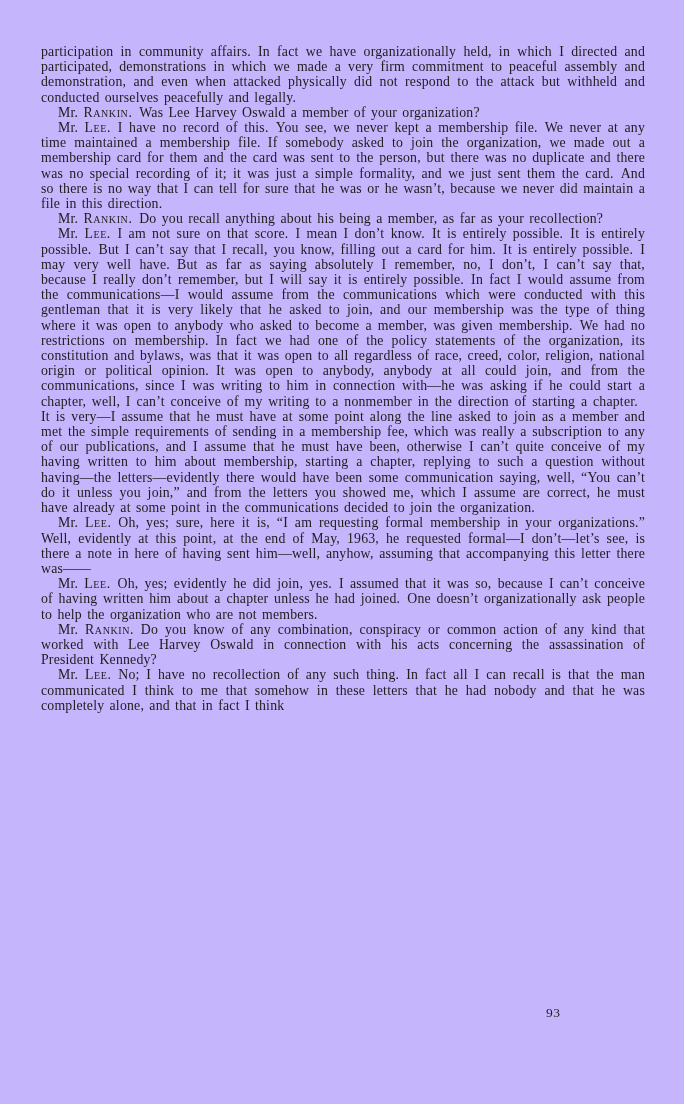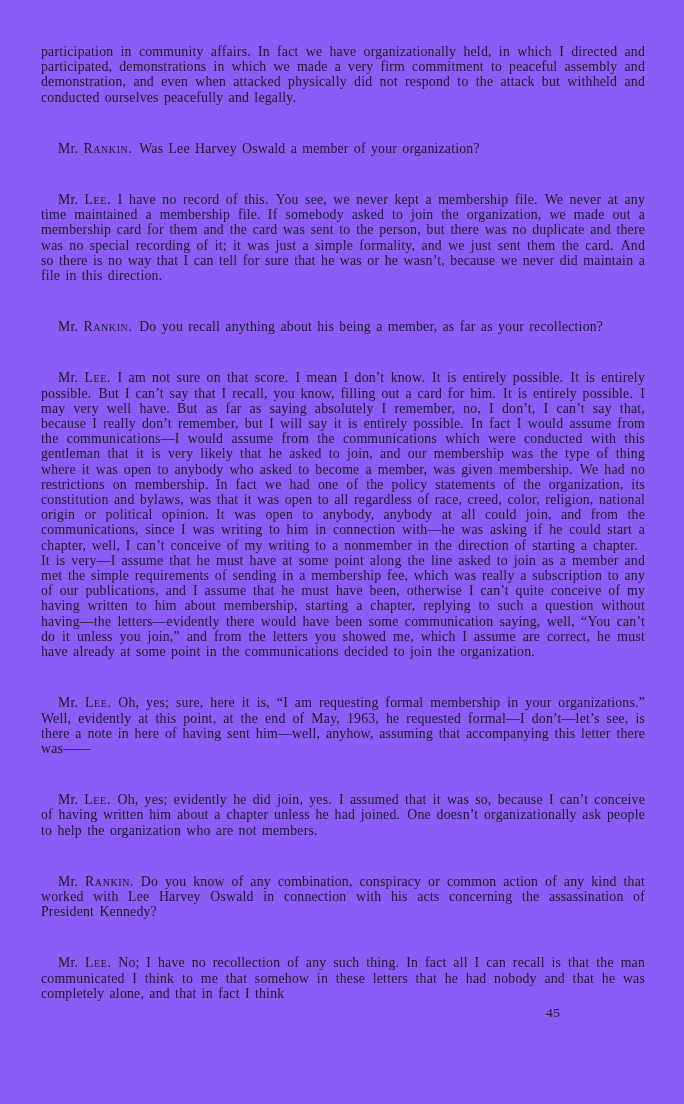--- a/index.html
+++ b/index.html
@@ -4,21 +4,21 @@
 <style>
   html, body {
     margin: 0;
     padding: 0;
     background: #f4f4f2;
   }
   .page {
     position: relative;
     width: 684px;
     height: 1104px;
-    background: #8b5cf6;
+    background: #c4b5fd;
     color: #1e1d1b;
     font-family: "Liberation Serif", "DejaVu Serif", serif;
     overflow: hidden;
   }
   .text-block {
     position: absolute;
     left: 41px;
     top: 44px;
     width: 604px;
     font-size: 13.8px;
@@ -26,21 +26,20 @@
     text-align: justify;
     letter-spacing: 0.2px;
     word-spacing: 1.6px;
   }
   p.para {
     margin: 0;
     padding: 0;
   }
   p.indent {
     text-indent: 17px;
-    margin-top: 36px;
   }
   .sc {
     font-variant: small-caps;
     letter-spacing: 0.6px;
   }
   .page-number {
     position: absolute;
     left: 546px;
     top: 1005px;
     font-size: 13.5px;
@@ -55,14 +54,14 @@
       <p class="para">participation in community affairs. In fact we have organizationally held, in which I directed and participated, demonstrations in which we made a very firm commitment to peaceful assembly and demonstration, and even when attacked physically did not respond to the attack but withheld and conducted ourselves peacefully and legally.</p>
       <p class="para indent"><span>Mr. <span class="sc">Rankin</span>.</span> Was Lee Harvey Oswald a member of your organization?</p>
       <p class="para indent"><span>Mr. <span class="sc">Lee</span>.</span> I have no record of this. You see, we never kept a membership file. We never at any time maintained a membership file. If somebody asked to join the organization, we made out a membership card for them and the card was sent to the person, but there was no duplicate and there was no special recording of it; it was just a simple formality, and we just sent them the card. And so there is no way that I can tell for sure that he was or he wasn’t, because we never did maintain a file in this direction.</p>
       <p class="para indent"><span>Mr. <span class="sc">Rankin</span>.</span> Do you recall anything about his being a member, as far as your recollection?</p>
       <p class="para indent"><span>Mr. <span class="sc">Lee</span>.</span> I am not sure on that score. I mean I don’t know. It is entirely possible. It is entirely possible. But I can’t say that I recall, you know, filling out a card for him. It is entirely possible. I may very well have. But as far as saying absolutely I remember, no, I don’t, I can’t say that, because I really don’t remember, but I will say it is entirely possible. In fact I would assume from the communications—I would assume from the communications which were conducted with this gentleman that it is very likely that he asked to join, and our membership was the type of thing where it was open to anybody who asked to become a member, was given membership. We had no restrictions on membership. In fact we had one of the policy statements of the organization, its constitution and bylaws, was that it was open to all regardless of race, creed, color, religion, national origin or political opinion. It was open to anybody, anybody at all could join, and from the communications, since I was writing to him in connection with—he was asking if he could start a chapter, well, I can’t conceive of my writing to a nonmember in the direction of starting a chapter. It is very—I assume that he must have at some point along the line asked to join as a member and met the simple requirements of sending in a membership fee, which was really a subscription to any of our publications, and I assume that he must have been, otherwise I can’t quite conceive of my having written to him about membership, starting a chapter, replying to such a question without having—the letters—evidently there would have been some communication saying, well, “You can’t do it unless you join,” and from the letters you showed me, which I assume are correct, he must have already at some point in the communications decided to join the organization.</p>
       <p class="para indent"><span>Mr. <span class="sc">Lee</span>.</span> Oh, yes; sure, here it is, “I am requesting formal membership in your organizations.”  Well, evidently at this point, at the end of May, 1963, he requested formal—I don’t—let’s see, is there a note in here of having sent him—well, anyhow, assuming that accompanying this letter there was——</p>
       <p class="para indent"><span>Mr. <span class="sc">Lee</span>.</span> Oh, yes; evidently he did join, yes. I assumed that it was so, because I can’t conceive of having written him about a chapter unless he had joined. One doesn’t organizationally ask people to help the organization who are not members.</p>
       <p class="para indent"><span>Mr. <span class="sc">Rankin</span>.</span> Do you know of any combination, conspiracy or common action of any kind that worked with Lee Harvey Oswald in connection with his acts concerning the assassination of President Kennedy?</p>
       <p class="para indent"><span>Mr. <span class="sc">Lee</span>.</span> No; I have no recollection of any such thing. In fact all I can recall is that the man communicated I think to me that somehow in these letters that he had nobody and that he was completely alone, and that in fact I think</p>
     </div>
-  <div class="page-number">45</div>
+  <div class="page-number">93</div>
 </div>
 
 </body></html>

